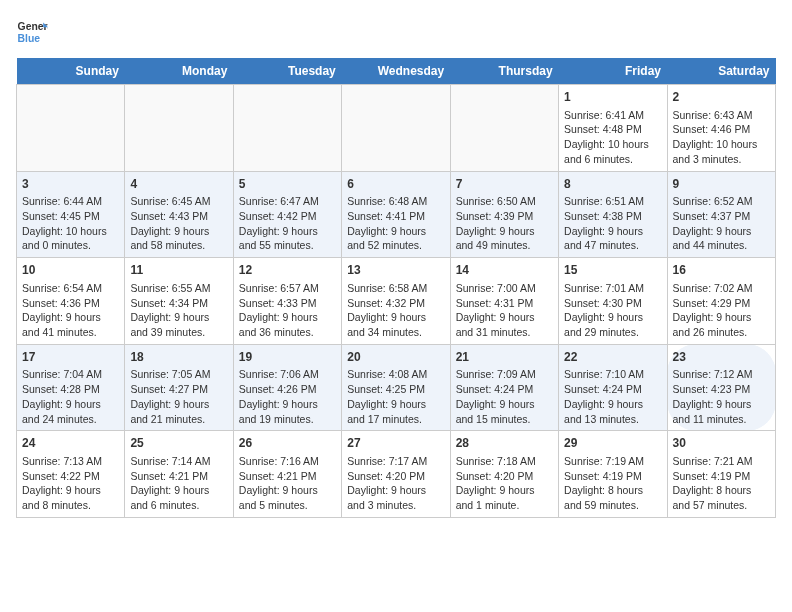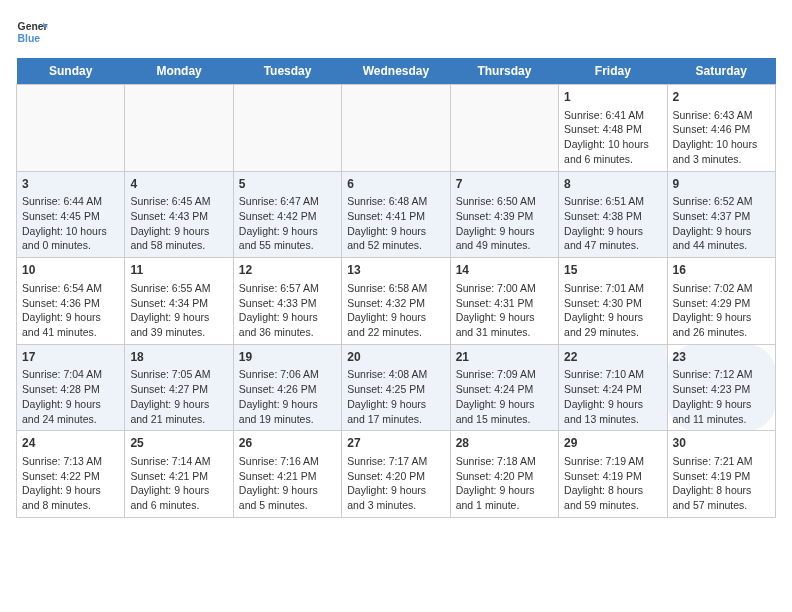--- a/index.html
+++ b/index.html
@@ -38,21 +38,21 @@
       color: #555;
     }
     table {
       width: 100%;
       border-collapse: collapse;
       font-size: 11px;
     }
     th {
       background-color: #3a7abf;
       color: #fff;
-      text-align: center;
+      text-align: right;
       padding: 6px 6px;
       font-size: 12px;
       font-weight: bold;
     }
     td {
       border: 1px solid #ccc;
       vertical-align: top;
       padding: 4px 5px;
       height: 80px;
       width: calc(100% / 7);
@@ -189,21 +189,21 @@
           <div>Sunrise: 6:57 AM</div>
           <div>Sunset: 4:33 PM</div>
           <div>Daylight: 9 hours</div>
           <div>and 36 minutes.</div>
         </td>
         <td style="background-color: rgb(255, 255, 255);">
           <span class="day-num">13</span>
           <div>Sunrise: 6:58 AM</div>
           <div>Sunset: 4:32 PM</div>
           <div>Daylight: 9 hours</div>
-          <div>and 22 minutes.</div>
+          <div>and 34 minutes.</div>
         </td>
         <td style="background-color: rgb(255, 255, 255);">
           <span class="day-num">14</span>
           <div>Sunrise: 7:00 AM</div>
           <div>Sunset: 4:31 PM</div>
           <div>Daylight: 9 hours</div>
           <div>and 31 minutes.</div>
         </td>
         <td style="background-color: rgb(255, 255, 255);">
           <span class="day-num">15</span>

